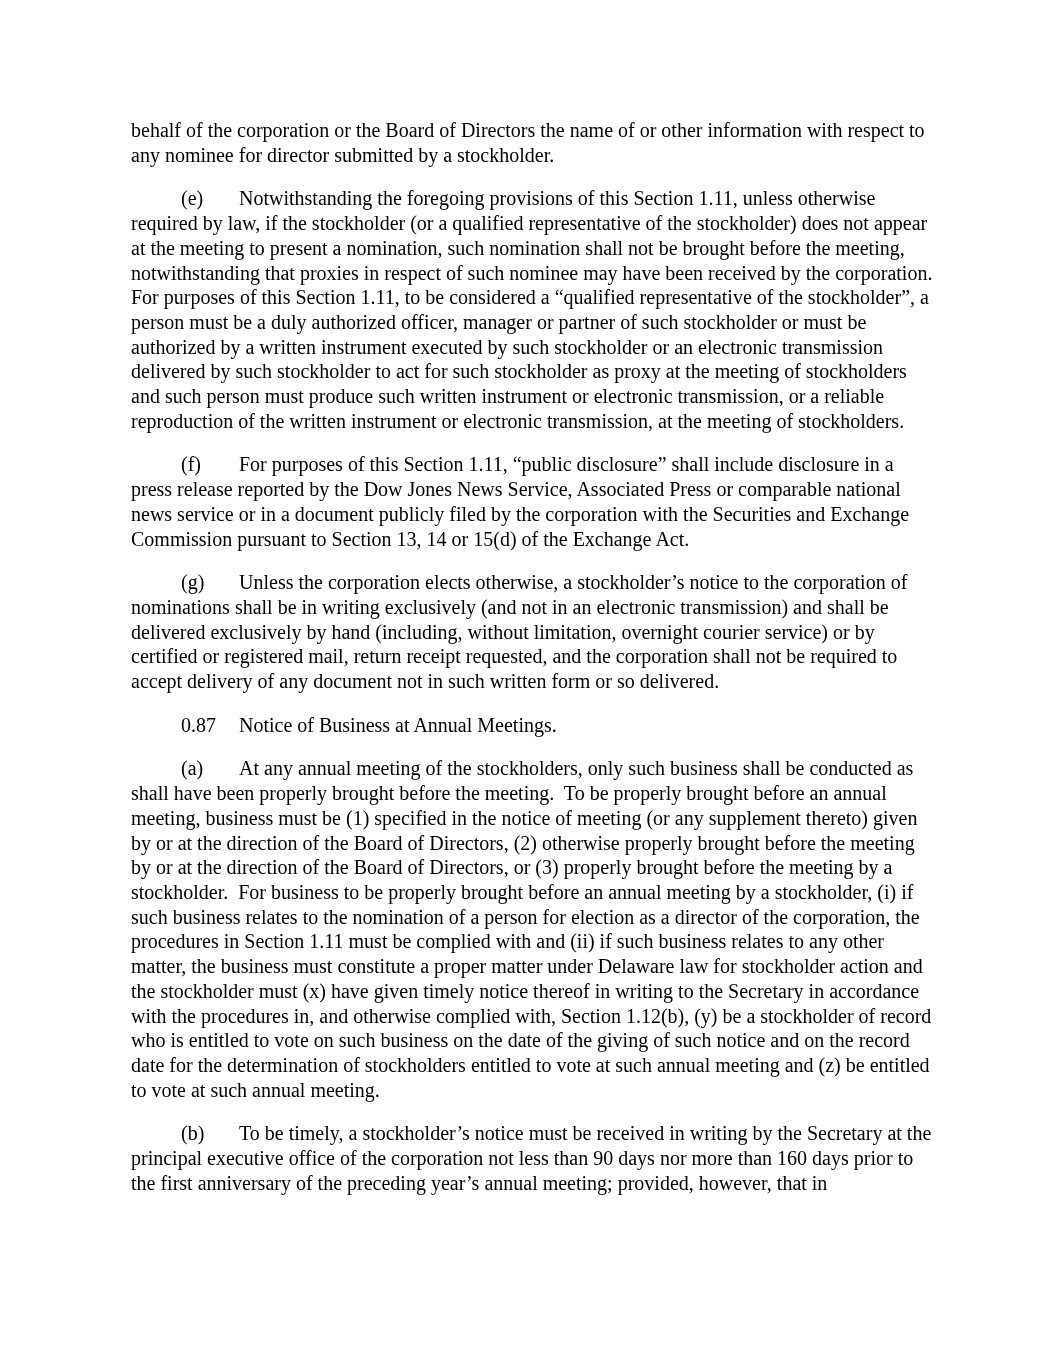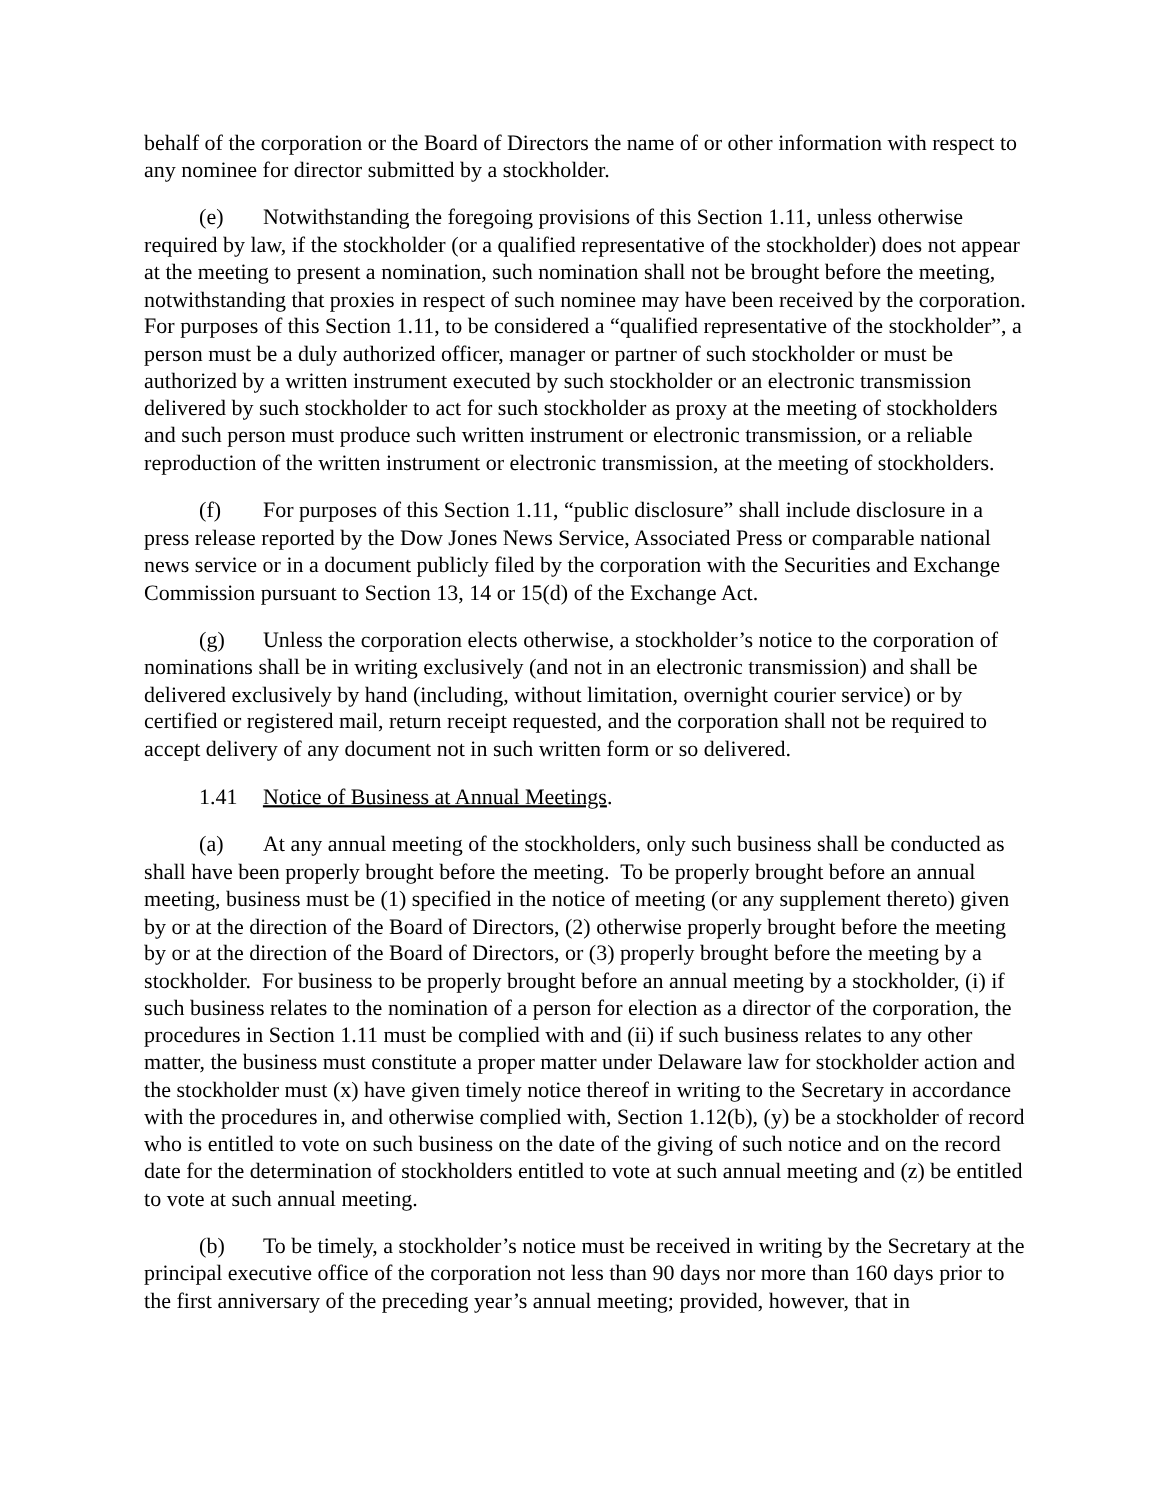--- a/index.html
+++ b/index.html
@@ -31,36 +31,35 @@
   }
   .plabel {
     display: inline-block;
     width: 58px;
     text-indent: 0;
   }
   .ptext {
     white-space: pre-wrap;
   }
   .underlined {
-    text-decoration: underline;
     text-align: center;
   }
 </style>
 </head>
 <body>
 
 <div class="page">
 
   <p class="para no-indent"><span class="ptext">behalf of the corporation or the Board of Directors the name of or other information with respect to any nominee for director submitted by a stockholder.</span></p>
 
   <p class="para"><span class="plabel">(e)</span><span class="ptext">Notwithstanding the foregoing provisions of this Section 1.11, unless otherwise required by law, if the stockholder (or a qualified representative of the stockholder) does not appear at the meeting to present a nomination, such nomination shall not be brought before the meeting, notwithstanding that proxies in respect of such nominee may have been received by the corporation.  For purposes of this Section 1.11, to be considered a “qualified representative of the stockholder”, a person must be a duly authorized officer, manager or partner of such stockholder or must be authorized by a written instrument executed by such stockholder or an electronic transmission delivered by such stockholder to act for such stockholder as proxy at the meeting of stockholders and such person must produce such written instrument or electronic transmission, or a reliable reproduction of the written instrument or electronic transmission, at the meeting of stockholders.</span></p>
 
   <p class="para"><span class="plabel">(f)</span><span class="ptext">For purposes of this Section 1.11, “public disclosure” shall include disclosure in a press release reported by the Dow Jones News Service, Associated Press or comparable national news service or in a document publicly filed by the corporation with the Securities and Exchange Commission pursuant to Section 13, 14 or 15(d) of the Exchange Act.</span></p>
 
   <p class="para"><span class="plabel">(g)</span><span class="ptext">Unless the corporation elects otherwise, a stockholder’s notice to the corporation of nominations shall be in writing exclusively (and not in an electronic transmission) and shall be delivered exclusively by hand (including, without limitation, overnight courier service) or by certified or registered mail, return receipt requested, and the corporation shall not be required to accept delivery of any document not in such written form or so delivered.</span></p>
 
-  <p class="para"><span class="plabel">1.41</span><span class="underlined">Notice of Business at Annual Meetings</span><span>.</span></p>
+  <p class="para"><span class="plabel">0.87</span><span class="underlined">Notice of Business at Annual Meetings</span><span>.</span></p>
 
   <p class="para"><span class="plabel">(a)</span><span class="ptext">At any annual meeting of the stockholders, only such business shall be conducted as shall have been properly brought before the meeting.  To be properly brought before an annual meeting, business must be (1) specified in the notice of meeting (or any supplement thereto) given by or at the direction of the Board of Directors, (2) otherwise properly brought before the meeting by or at the direction of the Board of Directors, or (3) properly brought before the meeting by a stockholder.  For business to be properly brought before an annual meeting by a stockholder, (i) if such business relates to the nomination of a person for election as a director of the corporation, the procedures in Section 1.11 must be complied with and (ii) if such business relates to any other matter, the business must constitute a proper matter under Delaware law for stockholder action and the stockholder must (x) have given timely notice thereof in writing to the Secretary in accordance with the procedures in, and otherwise complied with, Section 1.12(b), (y) be a stockholder of record who is entitled to vote on such business on the date of the giving of such notice and on the record date for the determination of stockholders entitled to vote at such annual meeting and (z) be entitled to vote at such annual meeting.</span></p>
 
   <p class="para"><span class="plabel">(b)</span><span class="ptext">To be timely, a stockholder’s notice must be received in writing by the Secretary at the principal executive office of the corporation not less than 90 days nor more than 160 days prior to the first anniversary of the preceding year’s annual meeting; provided, however, that in</span></p>
 
 </div>
 
 </body></html>

